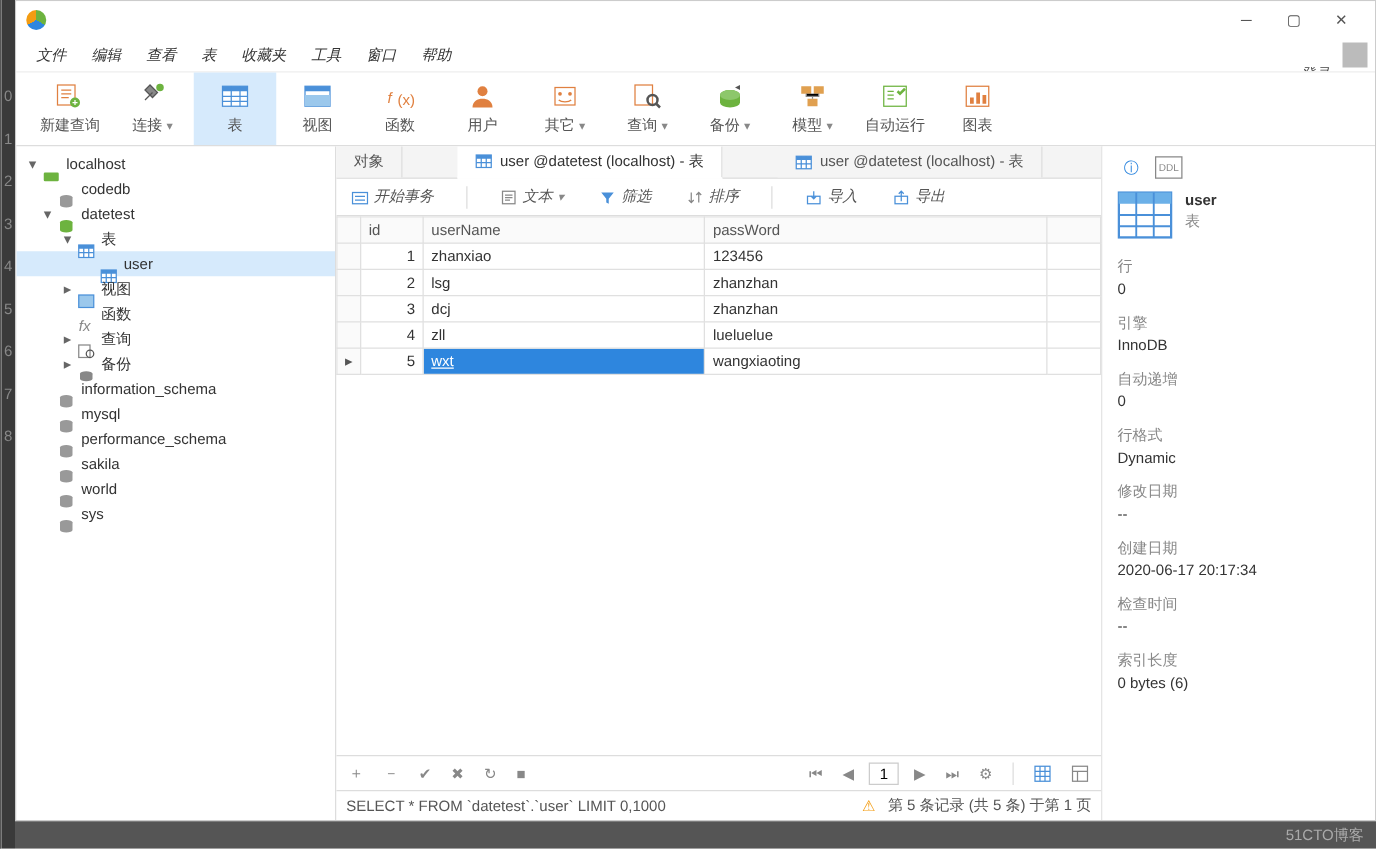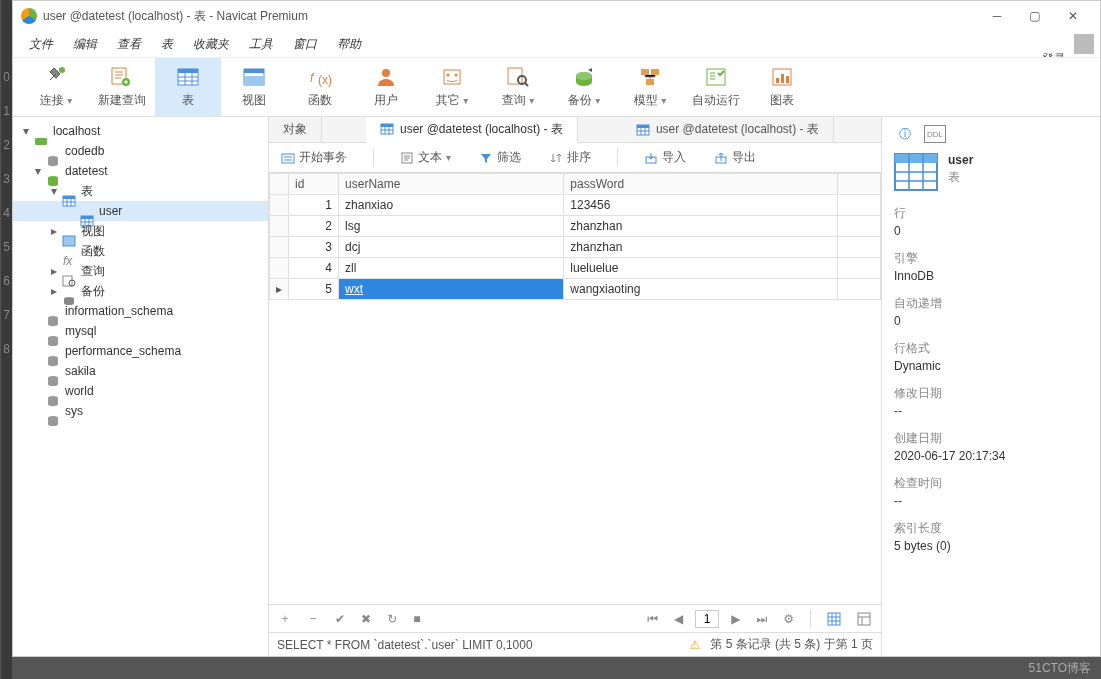--- a/index.html
+++ b/index.html
@@ -26,21 +26,21 @@
 .tnode.sel { background:#d6eafc; }
 .tw { width:14px; display:inline-flex; justify-content:center; color:#666; }
 .ticon { width:16px; height:14px; margin-right:4px; display:inline-flex; align-items:center; justify-content:center;margin-top:20px; }
 .tnode.d1 { padding-left:18px; }
 .tnode.d2 { padding-left:34px; }
 .tnode.d3 { padding-left:52px; }
 .center { flex:1; display:flex; flex-direction:column; overflow:hidden; border-right:1px solid #ddd; }
 .tabs { height:26px; display:flex; align-items:stretch; border-bottom:1px solid #ddd; background:#f4f4f4;gap:44px; }
 .tab { display:flex; align-items:center; padding:0 14px; gap:6px; border-right:1px solid #ddd; cursor:pointer; color:#555; background:#f4f4f4; }
 .tab.active { background:#fff; border-bottom:2px solid #fff; margin-bottom:-1px; color:#333; }
-.toolbar2 { height:30px; display:flex; align-items:center; gap:16px; padding:0 6px; border-bottom:1px solid #ddd; }
+.toolbar2 { height:30px; display:flex; align-items:center; gap:16px; padding:0 6px; border-bottom:1px solid #ddd;font-style:italic; }
 .tbbtn { display:flex; align-items:center; gap:4px; padding:3px 6px; cursor:pointer; color:#555; border-radius:2px; }
 .tbsep { width:1px; height:18px; background:#ddd; margin:0 4px; }
 .dd { font-size:10px; color:#888; }
 .gridwrap { flex:1; overflow:auto; position:relative; }
 table.grid { border-collapse:collapse; width:100%; }
 .grid th,.grid td { border:1px solid #e0e0e0; padding:2px 6px; height:21px; text-align:left; font-weight:normal; }
 .grid th { background:#fafafa; color:#555; }
 .grid td.idcol { text-align:right; width:50px; }
 .grid td.rowhead { width:14px; background:#fafafa; text-align:center; color:#555; }
 .grid tr.selected td { background:#fff; }
@@ -78,21 +78,20 @@
     <span>5</span>
     <span>6</span>
     <span>7</span>
     <span>8</span>
   </div>
 
 <div class="app">
 
   <div class="titlebar">
     <span class="logo"></span>
-    <span class="title">user @datetest (localhost) - 表 - Navicat Premium</span>
     <span class="spacer"></span>
     <span class="winbtn">─</span>
     <span class="winbtn">▢</span>
     <span class="winbtn">✕</span>
   </div>
 
   <div class="menubar">
     <div id="menu-items" style="display: contents;"></div>
     <span class="mitem">文件</span>
       <span class="mitem">编辑</span>
@@ -104,36 +103,36 @@
       <span class="mitem">帮助</span>
       <span class="spacer"></span>
     <span class="login">登录</span>
     <span class="avatar"></span>
   </div>
 
   <div class="ribbon" id="ribbon">
       <div class="ritem">
         <span class="ricon">
           <svg width="24" height="22">
-            <path d="M6 14l6-6m-2-6l-4 4 6 6 4-4z" stroke="#555" fill="#888"></path>
-            <circle cx="18" cy="4" r="3" fill="#6db33f"></circle>
-          </svg>
-        </span>
-        <span>连接 <span class="dd">▾</span></span>
-      </div>
-      <div class="ritem">
-        <span class="ricon">
-          <svg width="24" height="22">
             <rect x="2" y="2" width="14" height="16" fill="#fff" stroke="#e08040"></rect>
             <path d="M5 6h8M5 9h8M5 12h6" stroke="#e08040"></path>
             <circle cx="16" cy="16" r="4" fill="#6db33f"></circle>
             <path d="M14 16h4M16 14v4" stroke="#fff"></path>
           </svg>
         </span>
         <span>新建查询</span>
+      </div>
+      <div class="ritem">
+        <span class="ricon">
+          <svg width="24" height="22">
+            <path d="M6 14l6-6m-2-6l-4 4 6 6 4-4z" stroke="#555" fill="#888"></path>
+            <circle cx="18" cy="4" r="3" fill="#6db33f"></circle>
+          </svg>
+        </span>
+        <span>连接 <span class="dd">▾</span></span>
       </div>
       <div class="ritem selected">
         <span class="ricon">
           <svg width="24" height="22">
             <rect x="2" y="3" width="20" height="16" fill="#fff" stroke="#4a90d9"></rect>
             <rect x="2" y="3" width="20" height="4" fill="#4a90d9"></rect>
             <path d="M9 3v16M16 3v16M2 11h20M2 15h20" stroke="#4a90d9"></path>
           </svg>
         </span>
         <span>表</span>
@@ -578,21 +577,21 @@
           <div class="prop">
             <div class="k">创建日期</div>
             <div class="v">2020-06-17 20:17:34</div>
           </div>
           <div class="prop">
             <div class="k">检查时间</div>
             <div class="v">--</div>
           </div>
           <div class="prop">
             <div class="k">索引长度</div>
-            <div class="v">5 bytes (0)</div>
+            <div class="v">0 bytes (6)</div>
           </div>
         </div>
     </div>
   </div>
 </div>
 
 <div class="footer">
   <span></span>
   <span class="r">51CTO博客</span>
 </div>

